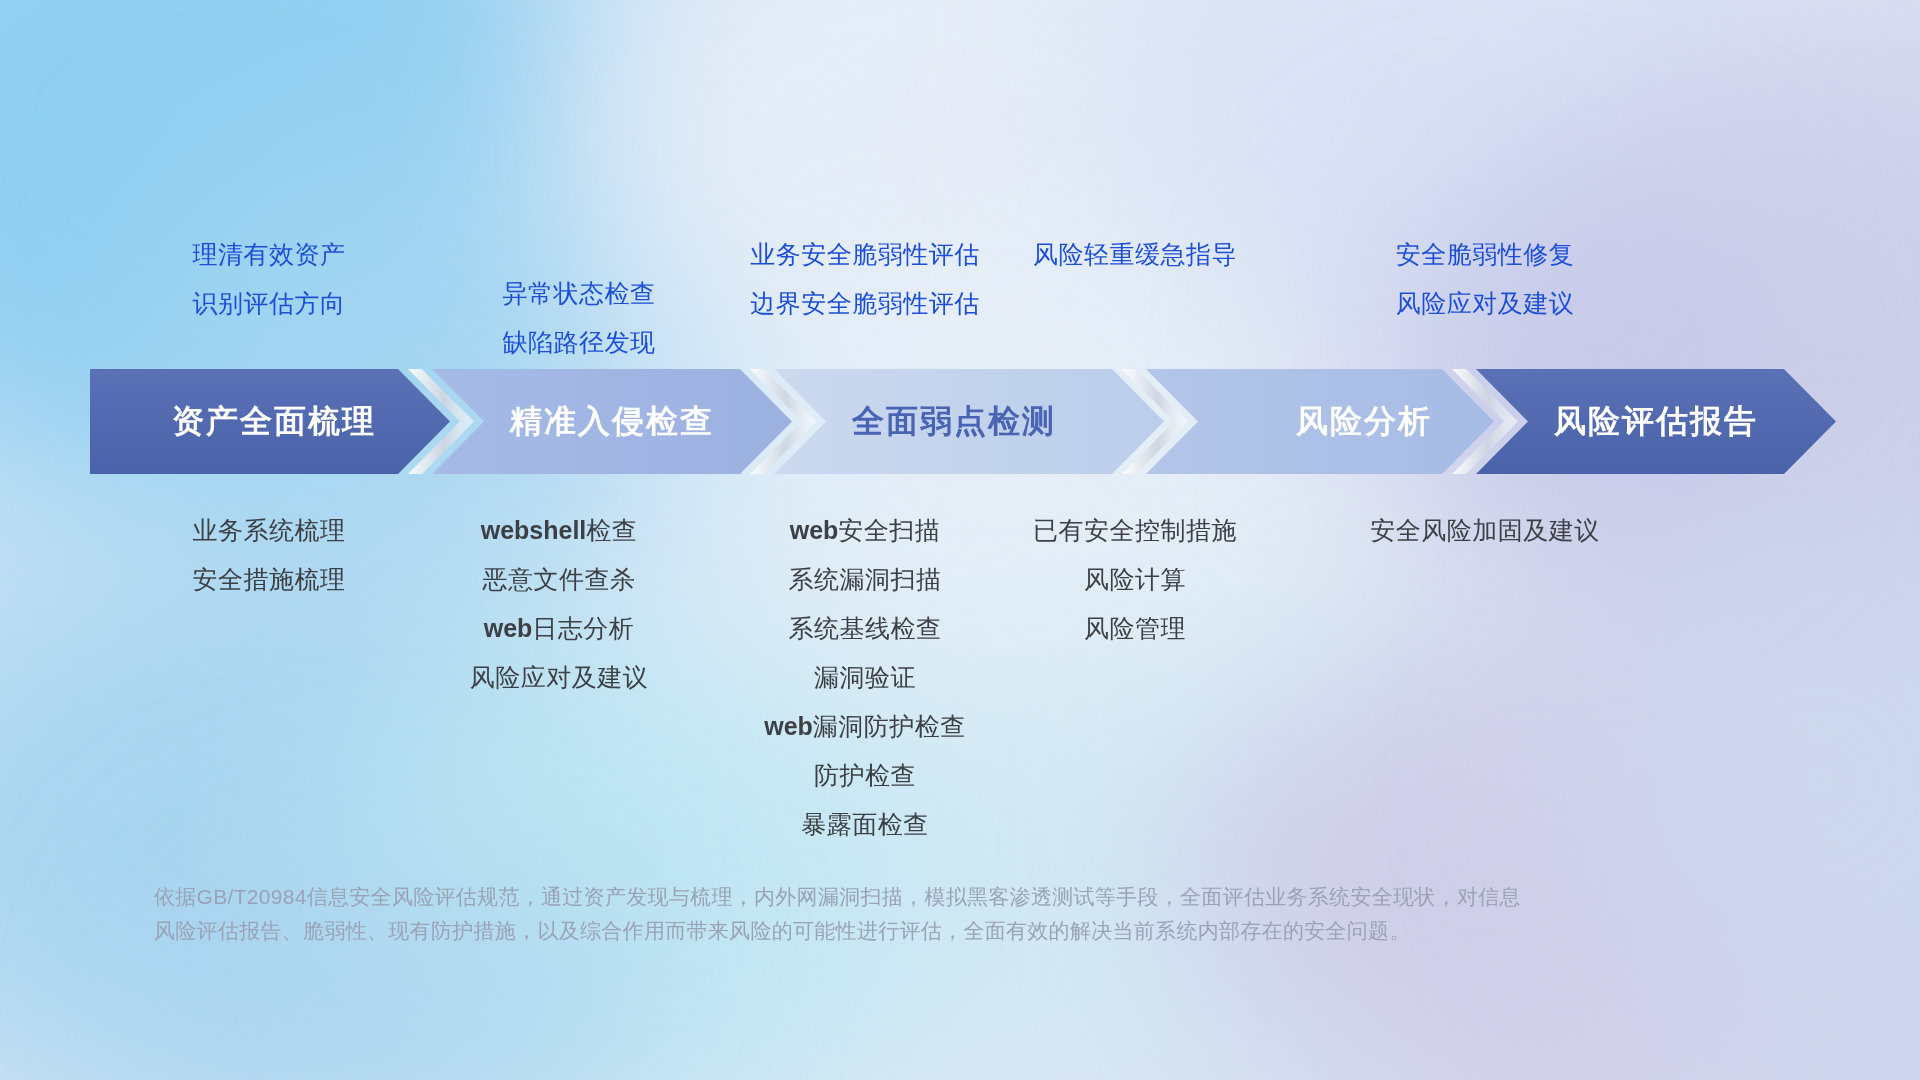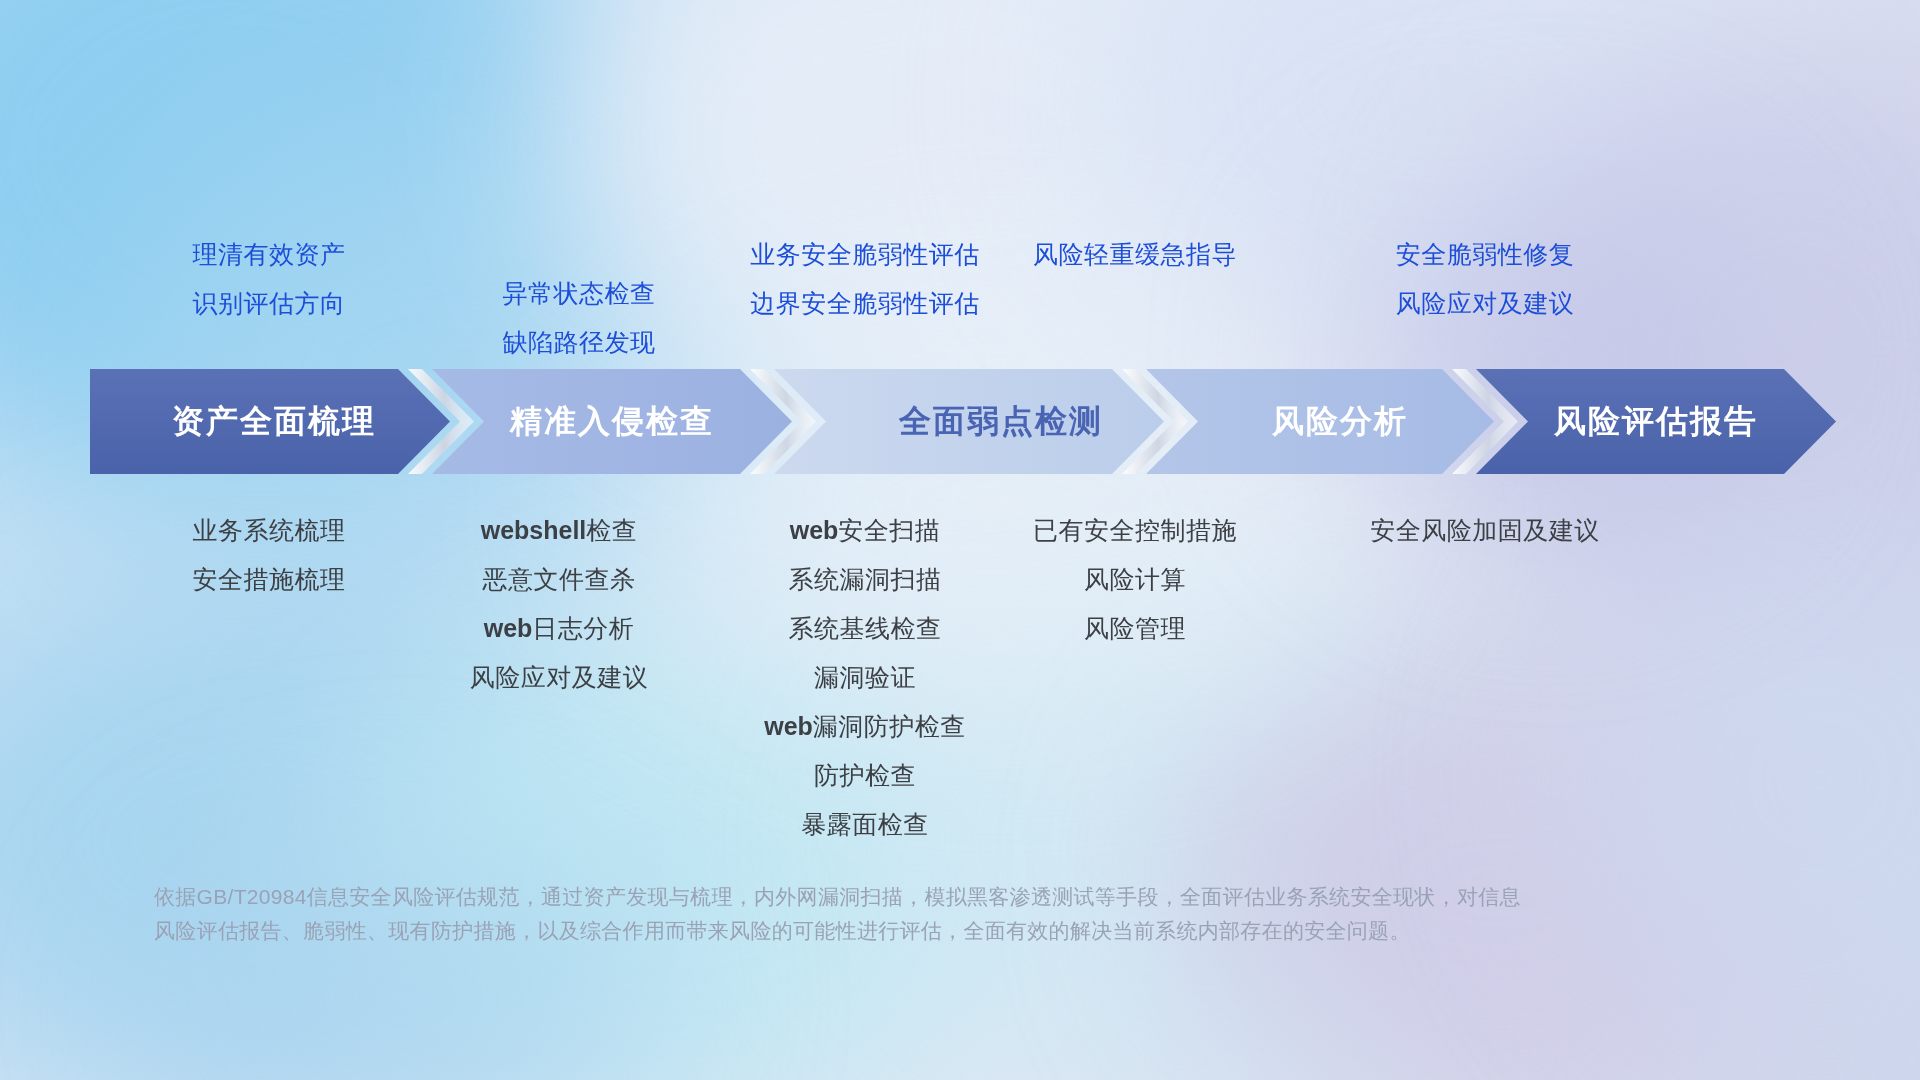--- a/index.html
+++ b/index.html
@@ -220,22 +220,22 @@
       <path d="M1032,0 L1084,52.5 L1032,105 L1046,105 L1098,52.5 L1046,0 Z" fill="url(#gsep)"></path>
 
       <path d="M1056,0 H1352 L1404,52.5 L1352,105 H1056 L1108,52.5 Z" fill="url(#gpale)"></path>
       <path d="M1362,0 L1414,52.5 L1362,105 L1376,105 L1428,52.5 L1376,0 Z" fill="url(#gsep)"></path>
 
       <path d="M1386,0 H1694 L1746,52.5 L1694,105 H1386 L1438,52.5 Z" fill="url(#gdark2)"></path>
     </svg>
 
     <div class="band-label light" style="left:4px;    width:360px;">资产全面梳理</div>
     <div class="band-label light" style="left:342px;  width:360px;">精准入侵检查</div>
-    <div class="band-label dark" style="left:716px;  width:390px;">全面弱点检测</div>
-    <div class="band-label light" style="left:1076px; width:348px;">风险分析</div>
+    <div class="band-label dark" style="left:669px;  width:390px;">全面弱点检测</div>
+    <div class="band-label light" style="left:1100px; width:348px;">风险分析</div>
     <div class="band-label light" style="left:1386px; width:360px;">风险评估报告</div>
   </div>
 
   <div class="columns">
     <div class="col" style="left:90px;  width:358px;">
       <div class="col-bottom" style="top:506px;">
           <span class="line">业务系统梳理</span>
           <span class="line">安全措施梳理</span>
         </div>
     </div>

